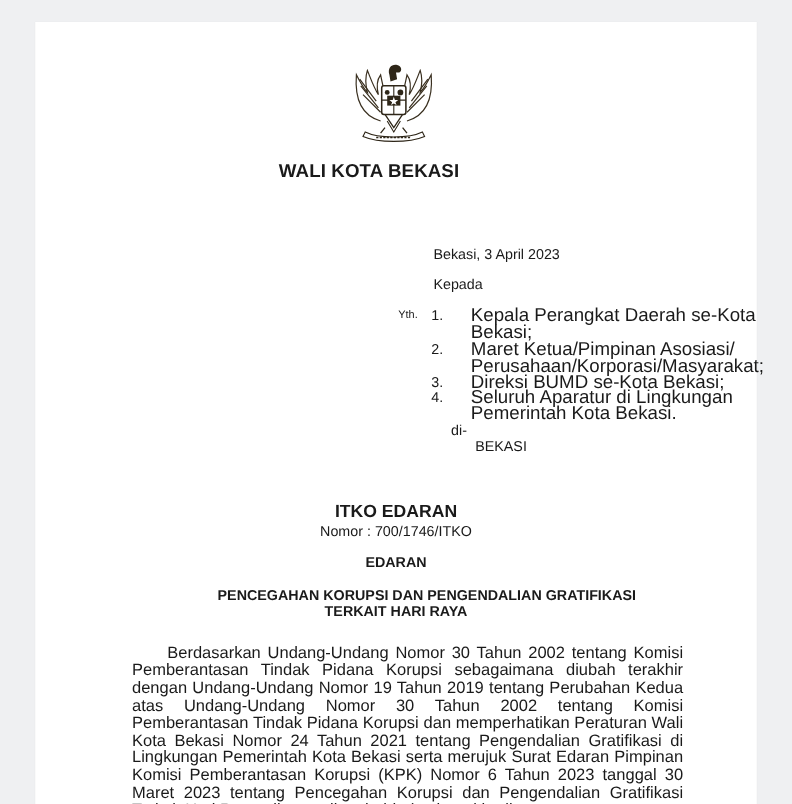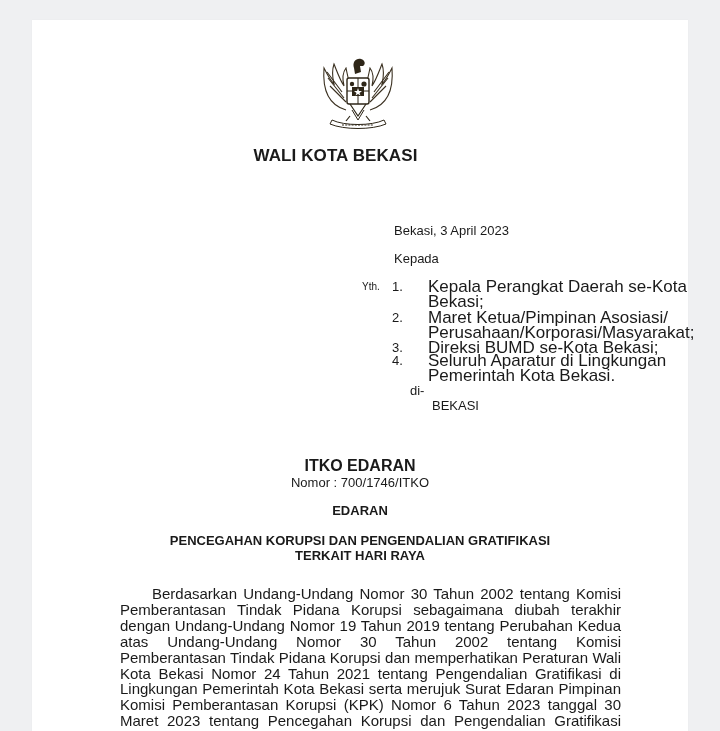--- a/index.html
+++ b/index.html
@@ -91,17 +91,17 @@
   </div>
 
   <div class="abs t13" style="left:378px; top:363px;">di-</div>
   <div class="abs t13" style="left:400px; top:378px;">BEKASI</div>
 
   <div class="abs center se-title" style="top:437px;">ITKO EDARAN</div>
   <div class="abs center t13" style="top:455px;">Nomor : 700/1746/ITKO</div>
 
   <div class="abs center t13 b" style="top:483px;">EDARAN</div>
 
-  <div class="abs center t13 b" style="top:513px;">PENCEGAHAN KORUPSI DAN PENGENDALIAN GRATIFIKASI</div>
+  <div class="abs center t13 b" style="top:513px;padding-left:28px;">PENCEGAHAN KORUPSI DAN PENGENDALIAN GRATIFIKASI</div>
   <div class="abs center t13 b" style="top:528px;">TERKAIT HARI RAYA</div>
 
   <p class="para" style="margin:0;">Berdasarkan Undang-Undang Nomor 30 Tahun 2002 tentang Komisi Pemberantasan Tindak Pidana Korupsi sebagaimana diubah terakhir dengan Undang-Undang Nomor 19 Tahun 2019 tentang Perubahan Kedua atas Undang-Undang Nomor 30 Tahun 2002 tentang Komisi Pemberantasan Tindak Pidana Korupsi dan memperhatikan Peraturan Wali Kota Bekasi Nomor 24 Tahun 2021 tentang Pengendalian Gratifikasi di Lingkungan Pemerintah Kota Bekasi serta merujuk Surat Edaran Pimpinan Komisi Pemberantasan Korupsi (KPK)  Nomor 6 Tahun 2023 tanggal 30 Maret 2023 tentang Pencegahan Korupsi dan Pengendalian Gratifikasi Terkait Hari Raya, disampaikan hal-hal sebagai berikut :</p>
 </div>
 
 </body></html>

